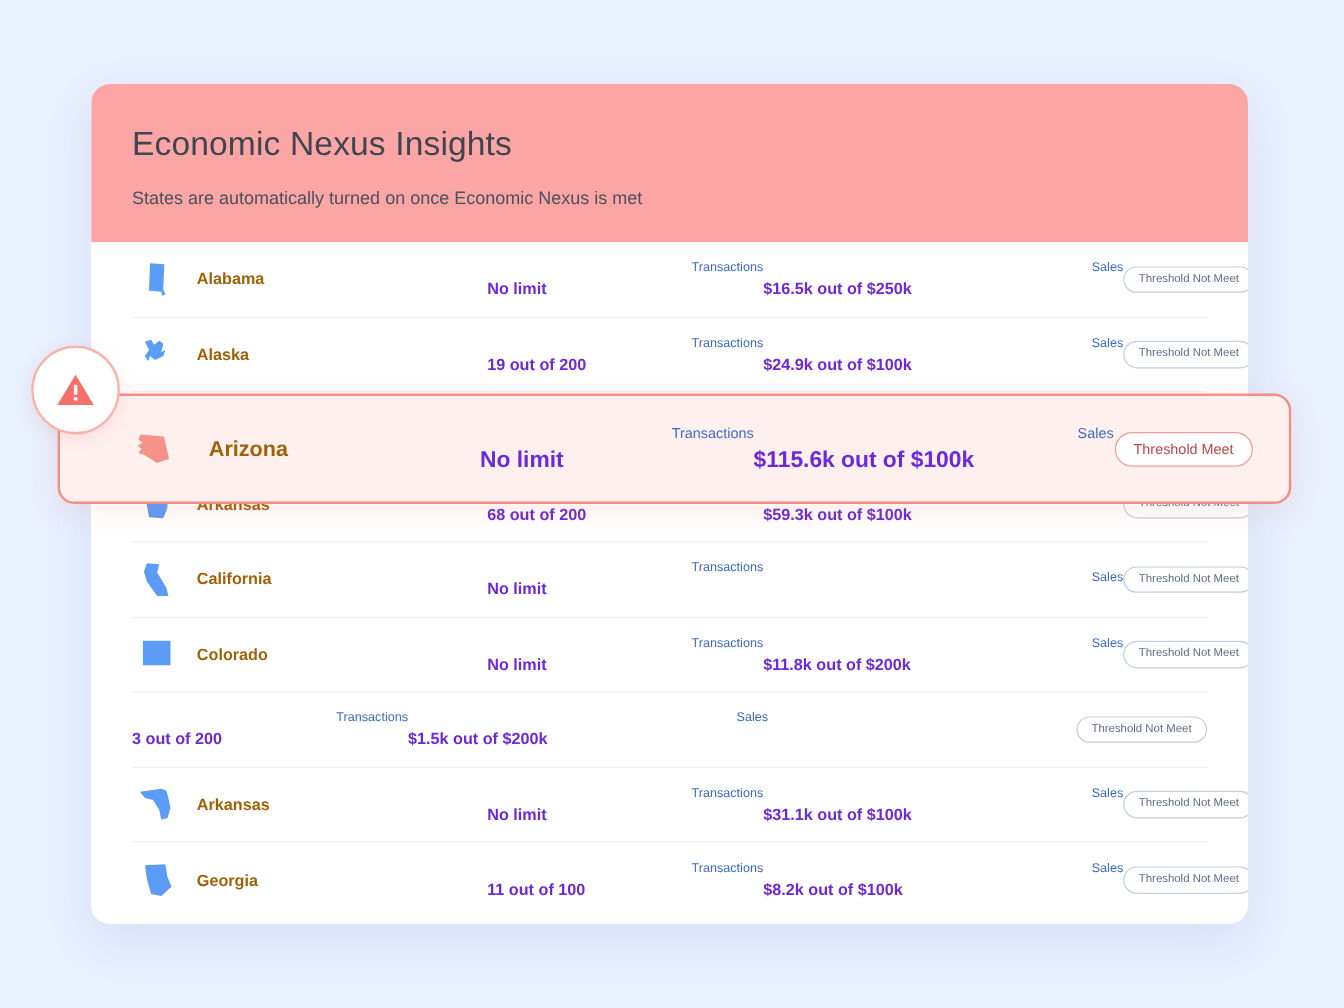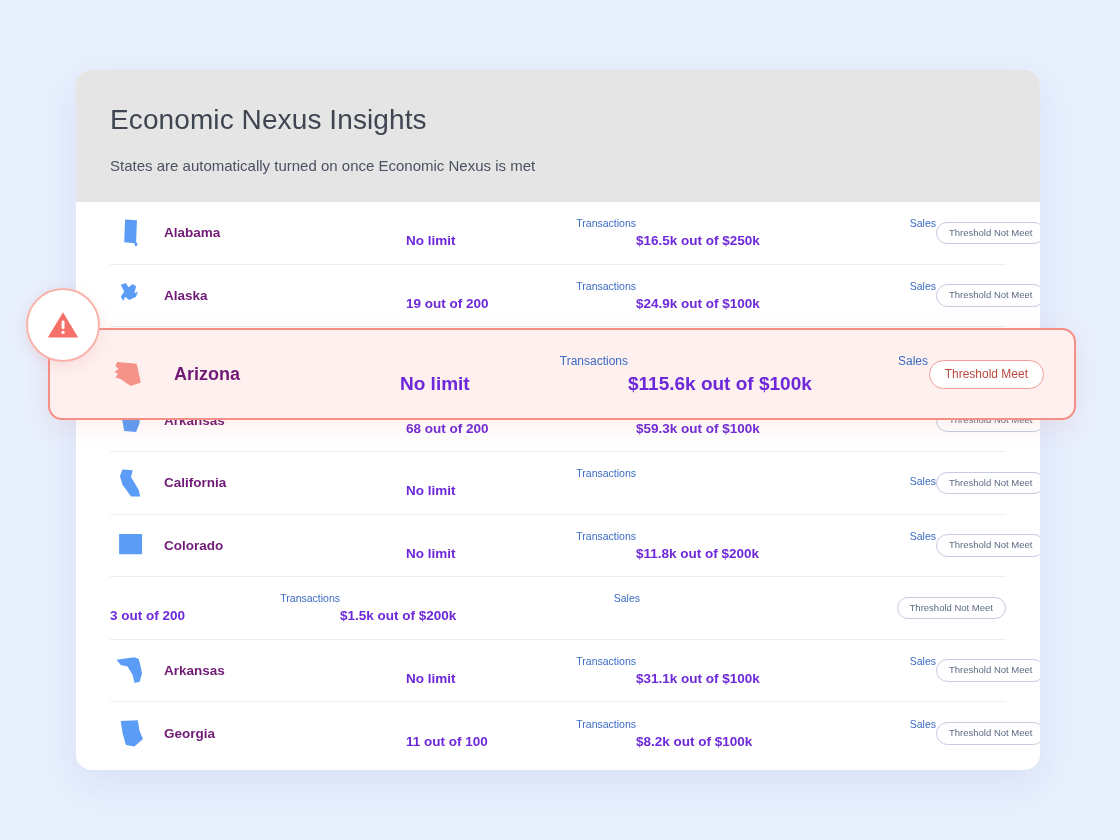--- a/index.html
+++ b/index.html
@@ -23,21 +23,21 @@
     width: 964px;
     height: 700px;
     border-radius: 16px;
     background: #ffffff;
     box-shadow: 0 14px 40px rgba(70,110,190,0.10);
     overflow: hidden;
   }
 
   #card-header {
     height: 132px;
-    background: #e5e5e5;
+    background: #fca5a5;
     padding: 34px 34px 0 34px;
     box-sizing: border-box;
   }
   #page-title {
     font-size: 28px;
     font-weight: 400;
     color: #404651;
     margin: 0;
     letter-spacing: .1px;
   }
@@ -73,21 +73,21 @@
     width: 42px;
     display: flex;
     justify-content: center;
     align-items: center;
     flex: none;
   }
   .map-icon svg { display: block; }
   .state-name {
     font-size: 13.5px;
     font-weight: bold;
-    color: #701a75;
+    color: #a16207;
     margin-left: 12px;
     white-space: nowrap;
   }
 
   .col-metric { flex: none; }
   .col-tx { width: 230px; }
   .col-sales { width: 300px; }
   .metric-label {
     font-size: 10.5px;
     color: #3b6bc4;

